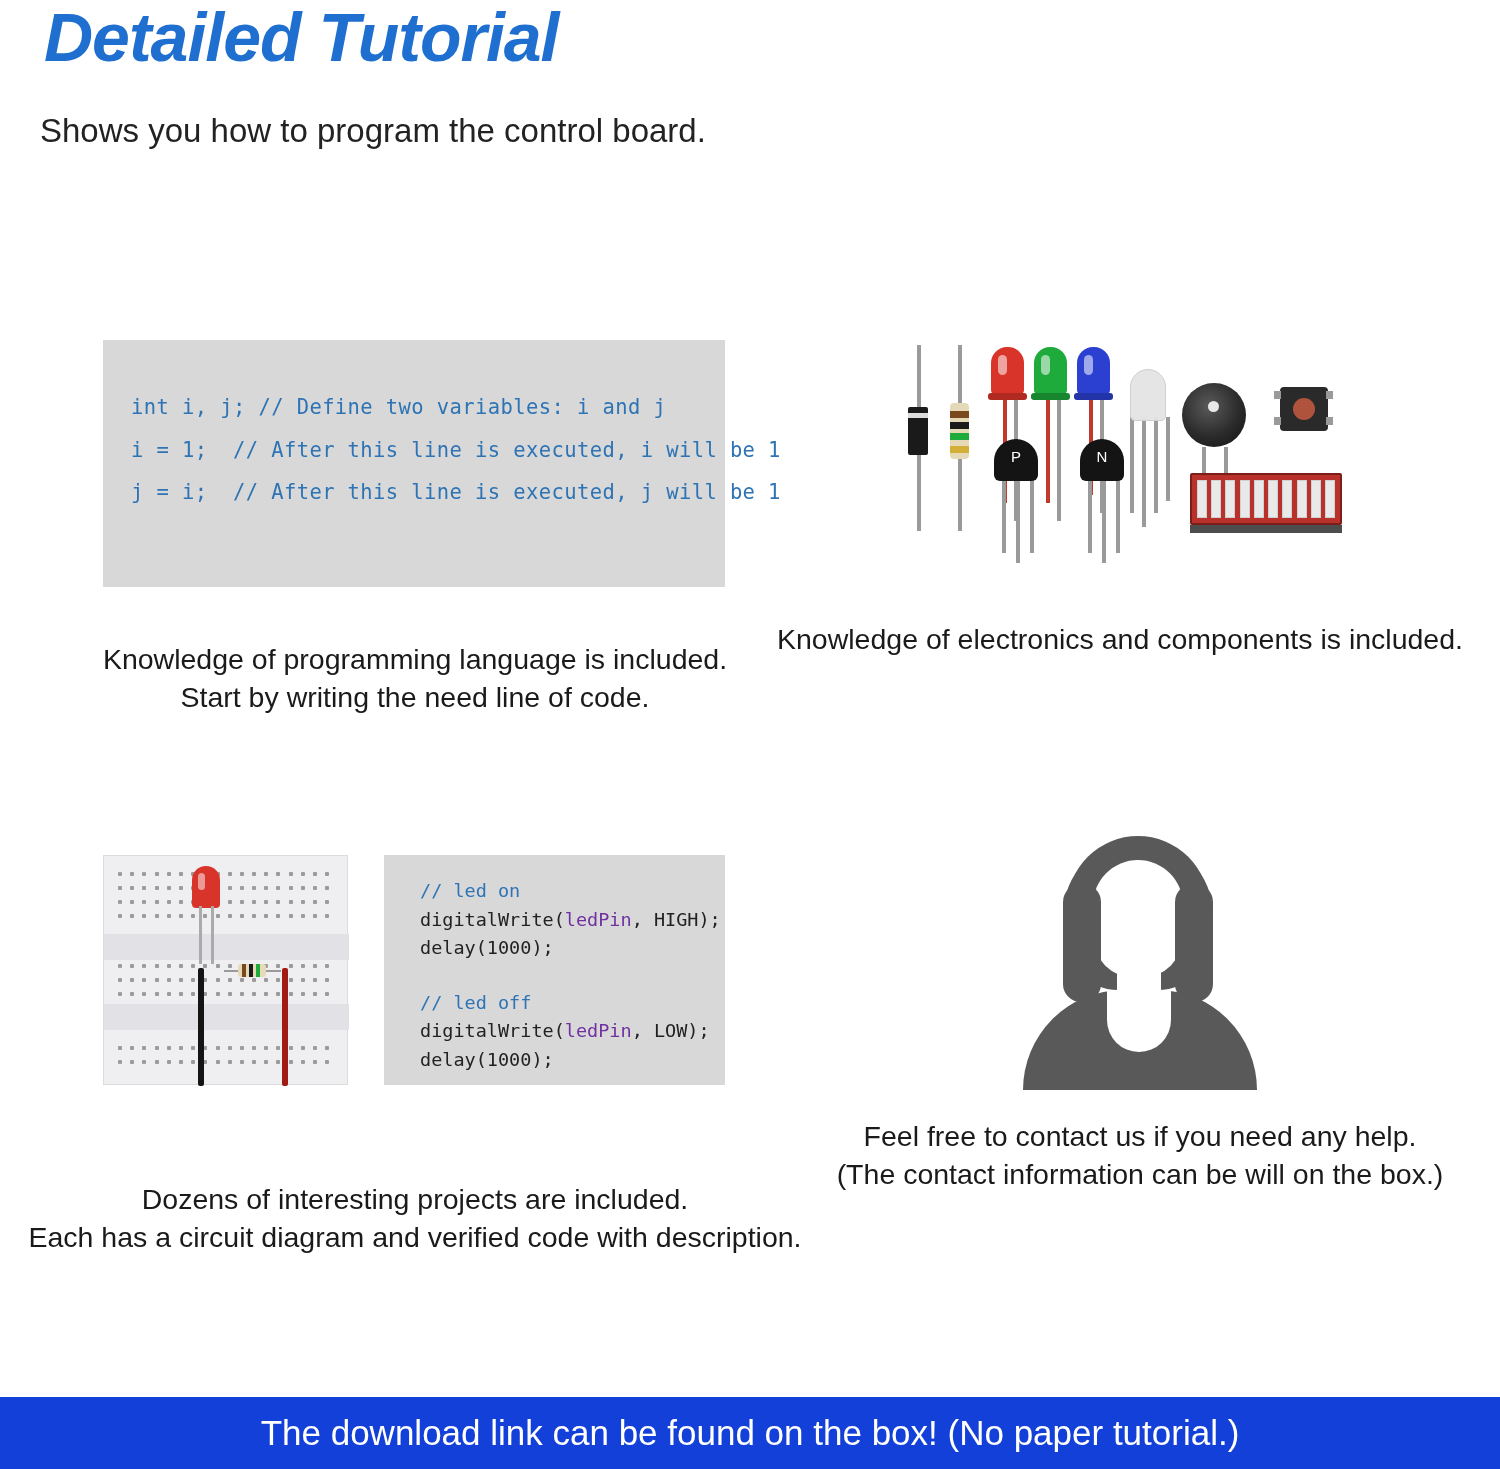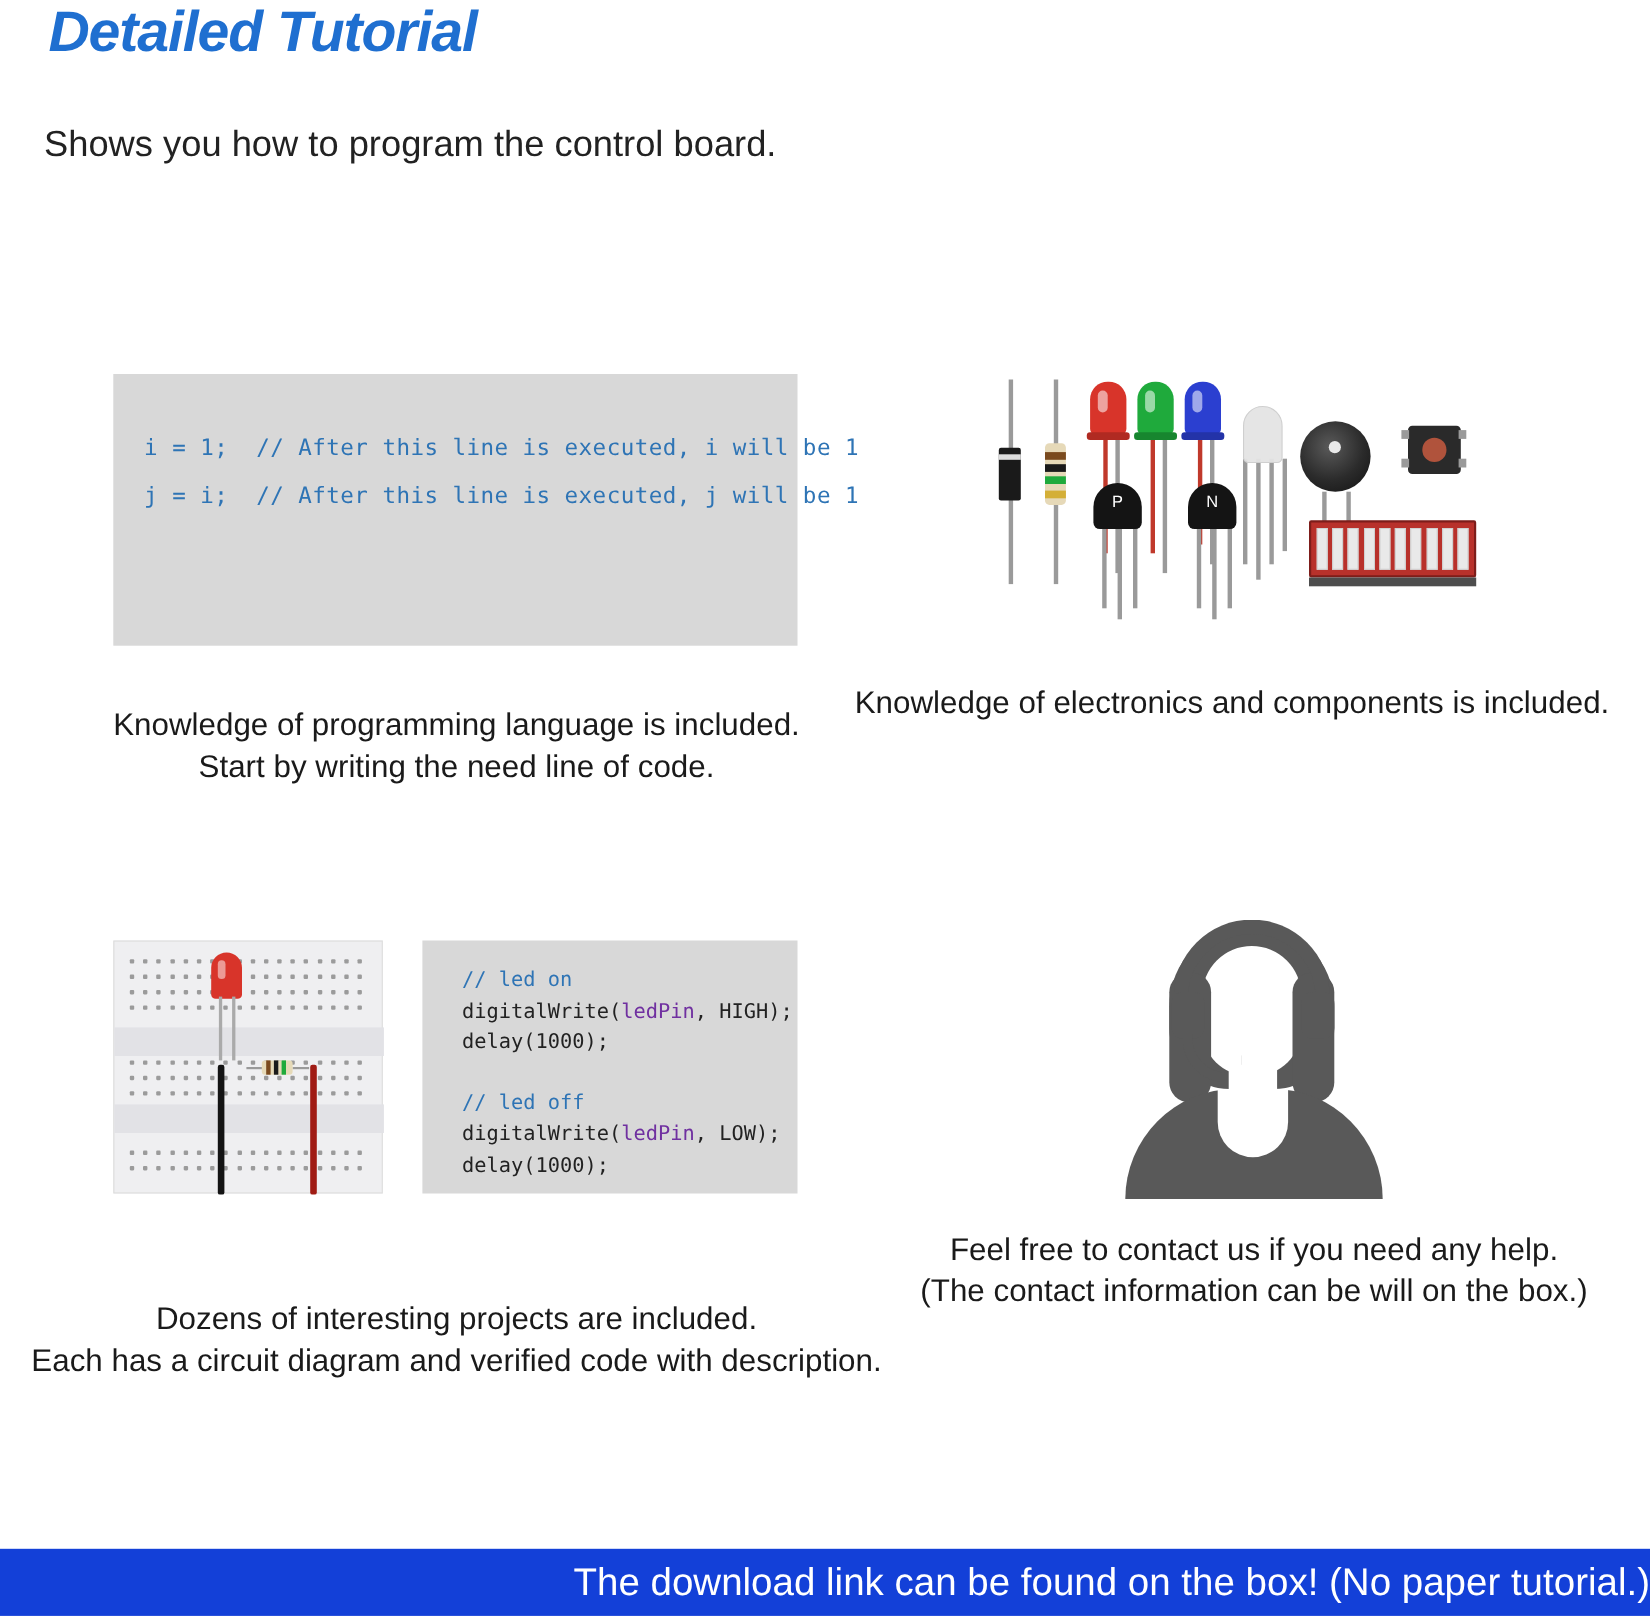--- a/index.html
+++ b/index.html
@@ -18,21 +18,21 @@
     position: relative;
     width: 1500px;
     height: 1469px;
   }
 
   
   .title {
     position: absolute;
     left: 44px;
     top: 2px;
-    font-size: 52px;
+    font-size: 68px;
     font-weight: bold;
     font-style: italic;
     color: #1f6fd0;
     letter-spacing: -1px;
     line-height: 1.05;
     white-space: nowrap;
   }
   .subtitle {
     position: absolute;
     left: 40px;
@@ -373,41 +373,42 @@
     left: 92px; top: 150px;
     width: 64px; height: 62px;
     background: #ffffff;
     border-radius: 0 0 34px 34px;
   }
 
   
   .footer {
     position: absolute;
     left: 0; bottom: 0;
-    width: 1500px; height: 61px;
+    width: 1500px; height: 72px;
     background: #1340d8;
     display: flex;
     align-items: center;
-    justify-content: flex-end;
+    justify-content: center;
   }
   .footer span {
     color: #ffffff;
     font-size: 35px;
     white-space: nowrap;
   }
 </style>
 </head>
 <body>
 
 <div class="page">
 
   <div class="title">Detailed Tutorial</div>
   <div class="subtitle">Shows you how to program the control board.</div>
 
   <div class="codebox code1">
+    <div class="ln">int i, j; // Define two variables: i and j</div>
     <div class="ln">i = 1;  // After this line is executed, i will be 1</div>
     <div class="ln">j = i;  // After this line is executed, j will be 1</div>
   </div>
 
   <div class="caption cap1">
     <div>Knowledge of programming language is included.</div>
     <div>Start by writing the need line of code.</div>
   </div>
 
   <div class="components">

